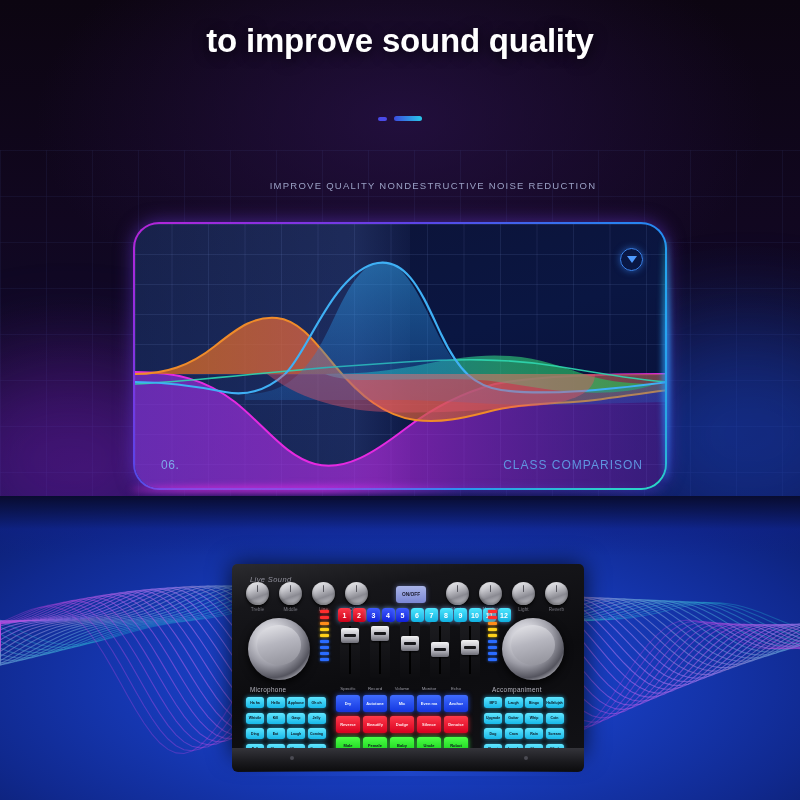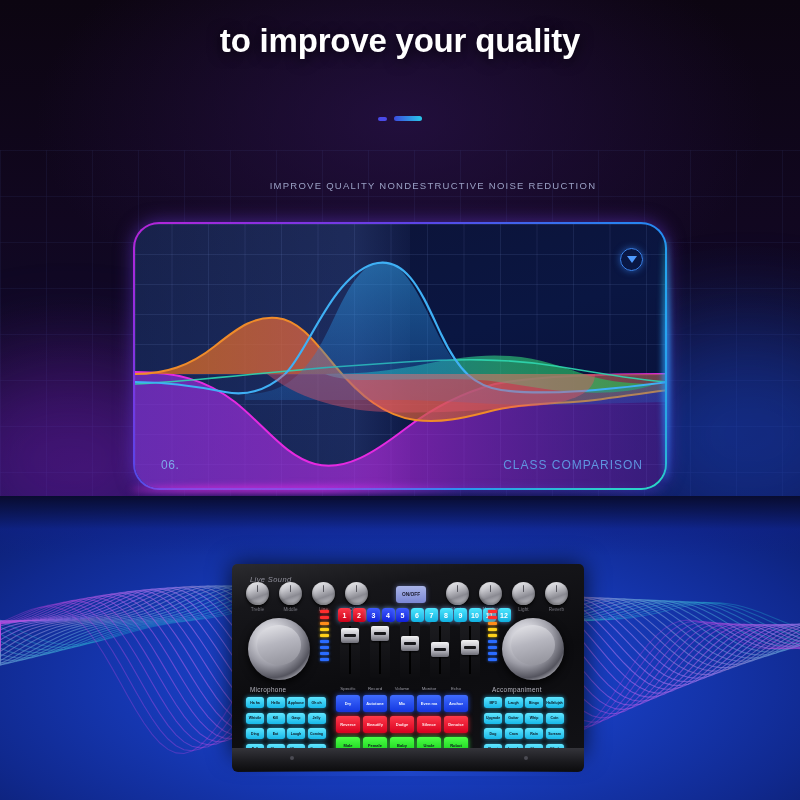--- a/index.html
+++ b/index.html
@@ -139,21 +139,21 @@
 <body>
 
 <div id="stage">
 
   <div class="top-bg"></div>
   <div class="faint-grid"></div>
   <div class="glow-blob" style="left:-60px;top:360px;width:260px;height:200px;background:rgba(120,30,190,.35);"></div>
   <div class="glow-blob" style="left:620px;top:330px;width:260px;height:210px;background:rgba(25,70,200,.4);"></div>
 
   <div class="headline">
-    <span>to improve your quality</span>
+    <span>to improve sound quality</span>
   </div>
 
   <div class="divider">
     <span class="d1"></span>
     <span class="d2"></span>
   </div>
 
   <div class="caption cap1">IMPROVE QUALITY NONDESTRUCTIVE NOISE REDUCTION</div>
 
   <div class="panel-wrap">

